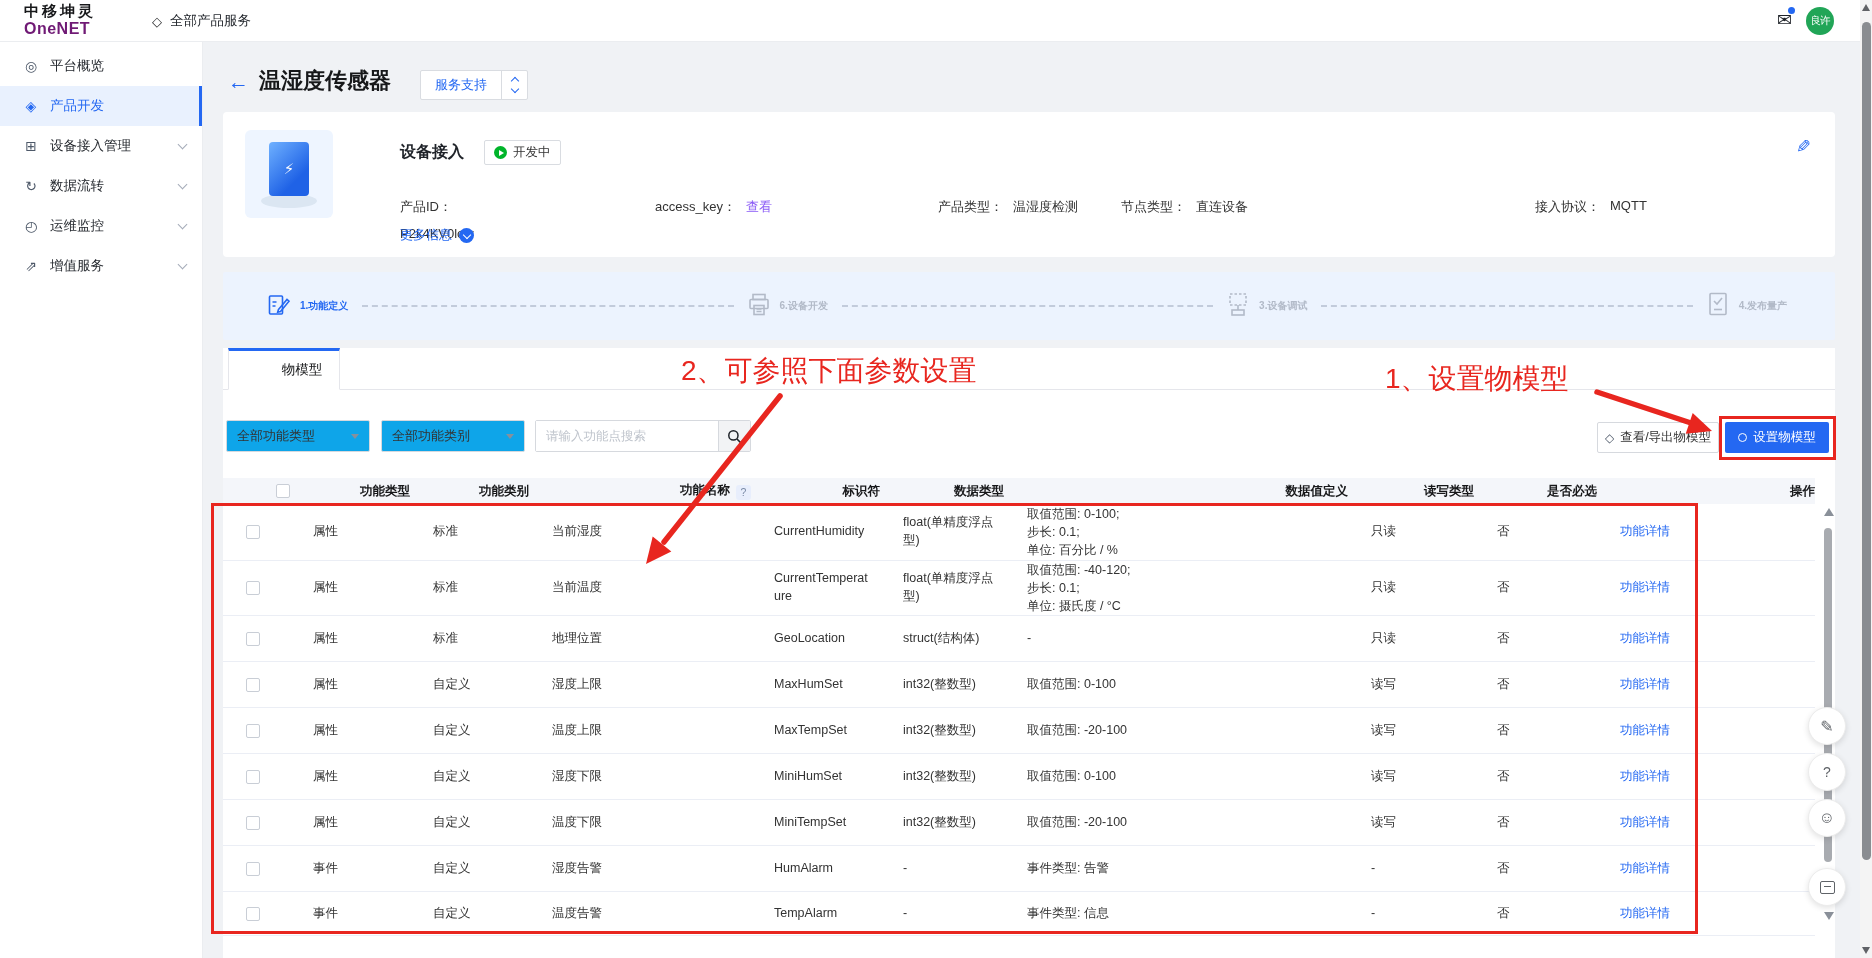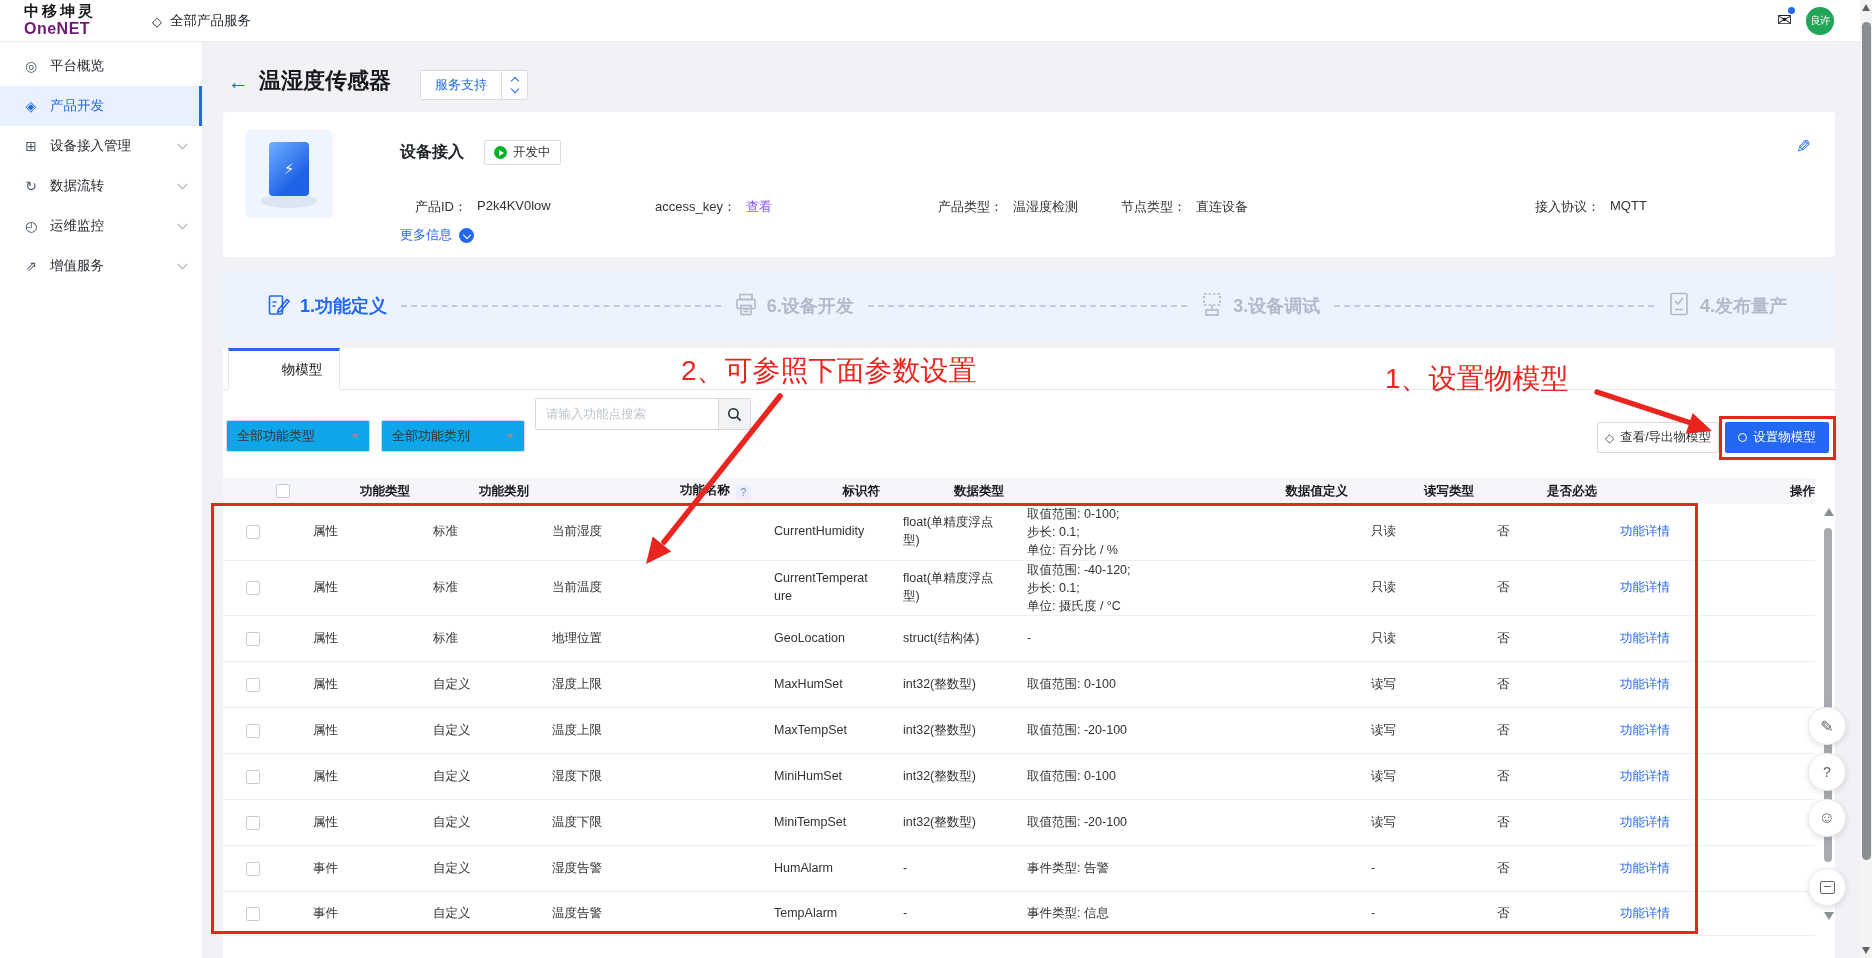--- a/index.html
+++ b/index.html
@@ -59,37 +59,37 @@
   .link { color:#8b5cf6; cursor:pointer; }
   .more-info { position:absolute; left:177px; top:114px; display:flex; align-items:center; gap:7px; color:#2468f2; font-size:13px; cursor:pointer; }
   .circle-chev { width:15px; height:15px; border-radius:50%; background:#2468f2; position:relative; }
   .circle-chev::after { content:""; position:absolute; left:4.5px; top:4px; width:5px; height:5px; border-right:1.6px solid #fff; border-bottom:1.6px solid #fff; transform:rotate(45deg); }
   .edit-pencil { position:absolute; right:24px; top:24px; color:#2468f2; font-size:18px; cursor:pointer; transform:scaleX(-1); }
 
   
   .steps { position:absolute; left:20px; top:230px; width:1612px; height:68px; background:#ecf3fe; border-radius:2px;
     display:flex; align-items:center; padding:0 48px 0 45px; }
   .step { display:flex; align-items:center; gap:10px; white-space:nowrap; }
-  .step .lab { font-size:18px; font-weight:700; }
+  .step .lab { font-size:10px; font-weight:700; }
   .step.on { color:#2468f2; } .step.on .lab { color:#2468f2; }
   .step.off { color:#b2bac8; } .step.off .lab { color:#b2bac8; }
   .dash { flex:1; border-top:2px dashed #c2cbdb; margin:0 14px; height:0; }
 
   
   .panel { position:absolute; left:20px; top:306px; width:1612px; height:610px; background:#fff; }
   .tabbar { position:absolute; left:0; top:0; width:1612px; height:42px; border-bottom:1px solid #e5e6eb; }
   .tab { position:absolute; left:5px; top:0; width:112px; height:42px; background:#fff; border:1px solid #e5e6eb;
     border-top:3px solid #2468f2; border-bottom:1px solid #fff; display:flex; align-items:center; justify-content:center;
     font-size:13.5px; color:#17181a; cursor:pointer; z-index:2;padding-left:36px; }
 
   
   .dropdown { position:absolute; top:378px; height:32px; width:144px; background:#0ea5e9; border:1px solid #d6d9de; border-radius:2px;
     display:flex; align-items:center; justify-content:space-between; padding:0 10px; font-size:13px; color:#333; cursor:pointer; }
   .dd-caret { width:0; height:0; border-left:4.5px solid transparent; border-right:4.5px solid transparent; border-top:5.5px solid #86909c; }
-  .searchbox { position:absolute; left:332px; top:356px; width:216px; height:32px; display:flex; border:1px solid #d6d9de; border-radius:2px; background:#fff; }
+  .searchbox { position:absolute; left:332px; top:378px; width:216px; height:32px; display:flex; border:1px solid #d6d9de; border-radius:2px; background:#fff; }
   .searchbox input { flex:1; border:none; outline:none; padding:0 10px; font-size:12.5px; font-family:inherit; color:#333; min-width:0; }
   .searchbox input::placeholder { color:#bfc4cc; }
   .search-btn { width:32px; background:#f2f3f5; border-left:1px solid #d6d9de; display:flex; align-items:center; justify-content:center; cursor:pointer; }
 
   .btn-white { position:absolute; left:1394px; top:380px; width:122px; height:31px; background:#fff; border:1px solid #d6d9de; border-radius:2px;
     display:flex; align-items:center; justify-content:center; gap:6px; font-size:12.5px; color:#333; cursor:pointer; white-space:nowrap; }
   .btn-white .dico { color:#4e5969; font-size:12px; }
   .btn-blue { position:absolute; left:1522px; top:380px; width:104px; height:31px; background:#2468f2; border-radius:2px; color:#fff;
     display:flex; align-items:center; justify-content:center; gap:6px; font-size:12.5px; cursor:pointer; white-space:nowrap; }
   .btn-blue .circ { width:9px; height:9px; border:1.5px solid #fff; border-radius:50%; }
@@ -196,21 +196,21 @@
     <div class="prod-img">
       <span class="base"></span>
         <span class="cube">⚡</span>
     </div>
     <div class="card-name">设备接入</div>
     <div class="badge">
       <span class="play-ic"></span>
       <span>开发中</span>
     </div>
     <div class="fields" id="card-fields">
-        <div class="field" style="left:192px;">
+        <div class="field" style="left:177px;flex-direction:column;">
           <span class="lbl">产品ID：</span>
           <span class="">P2k4KV0low</span>
         </div>
         <div class="field" style="left:432px;">
           <span class="lbl">access_key：</span>
           <span class="link">查看</span>
         </div>
         <div class="field" style="left:715px;">
           <span class="lbl">产品类型：</span>
           <span class="">温湿度检测</span>

